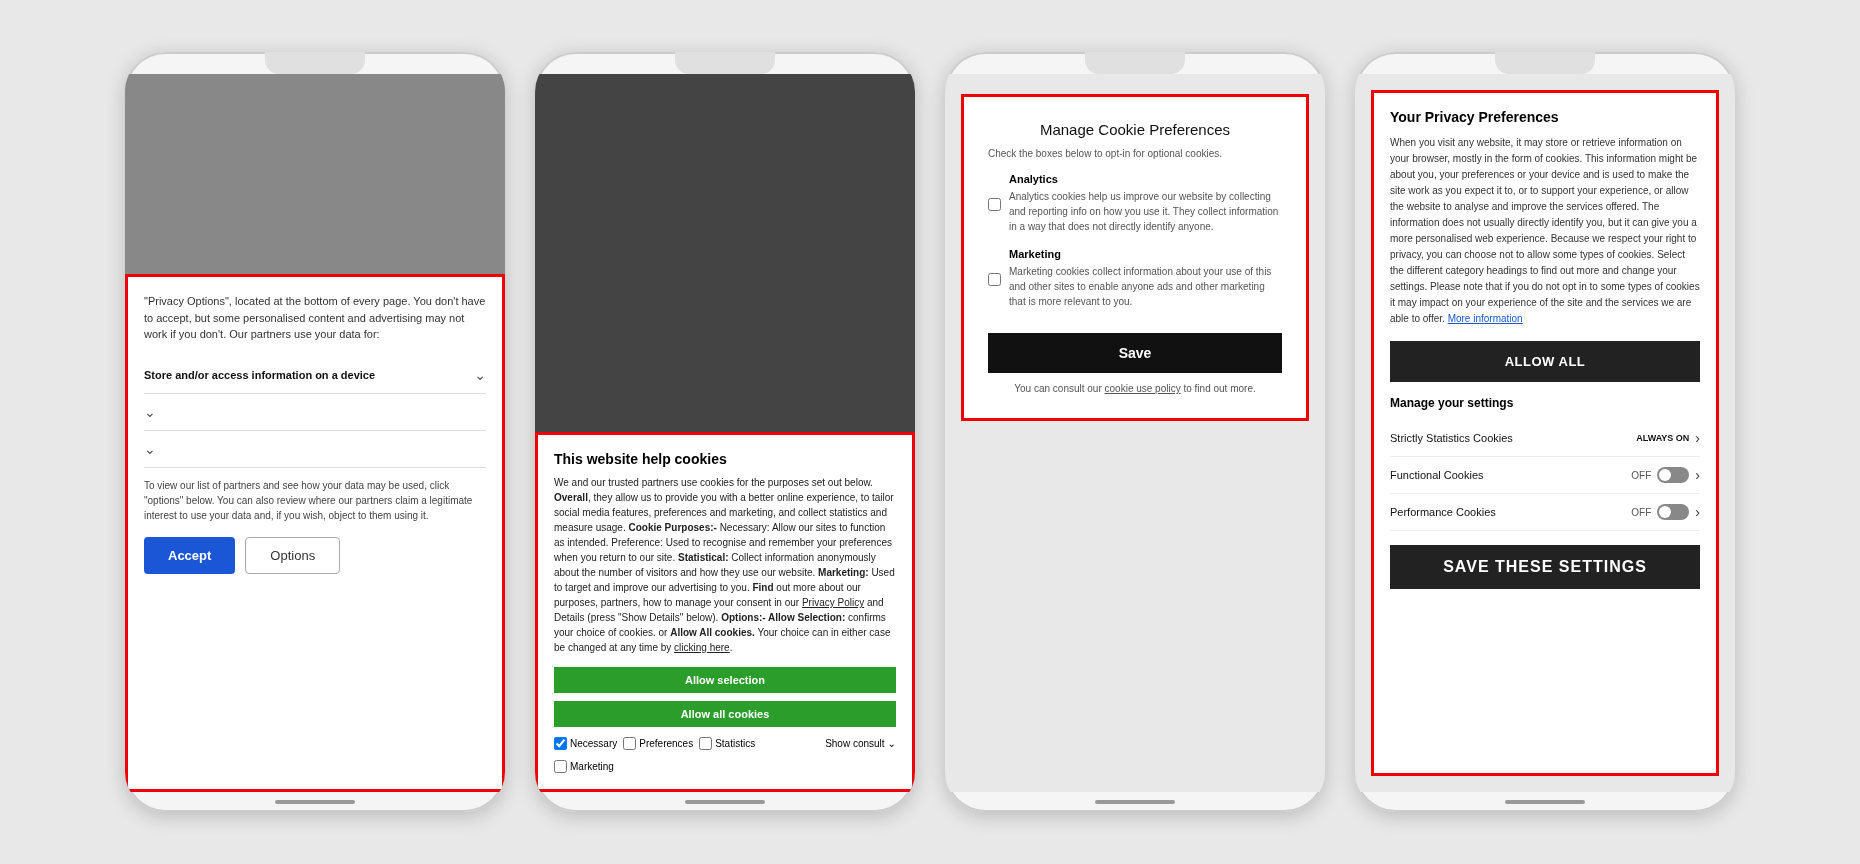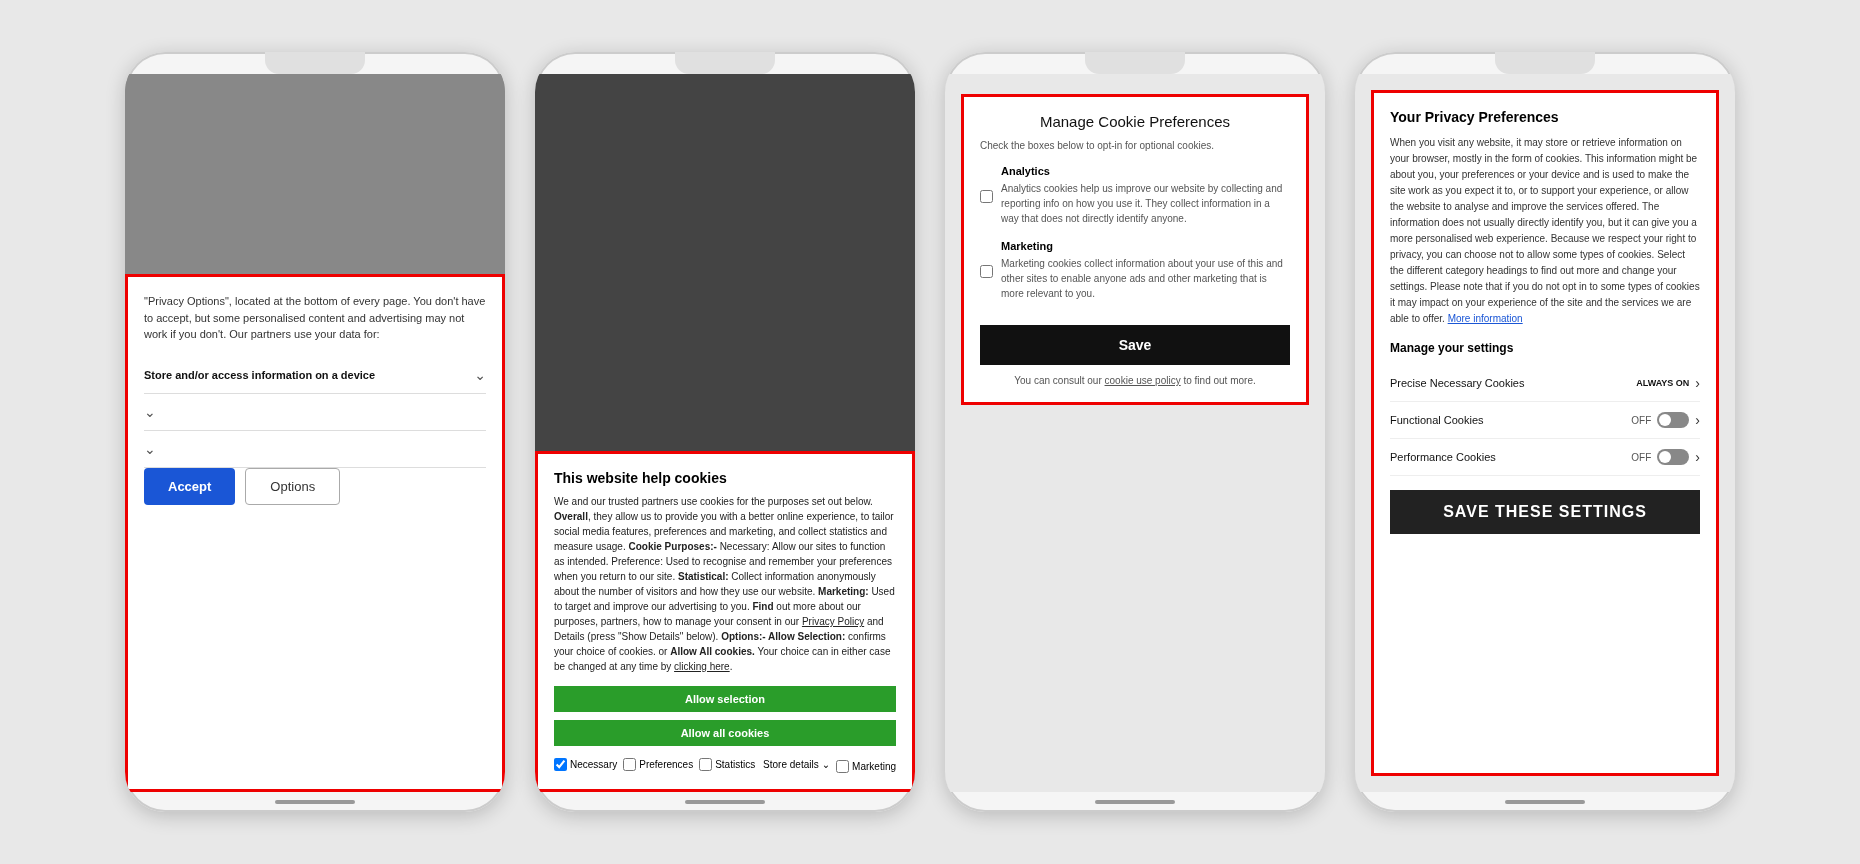--- a/index.html
+++ b/index.html
@@ -218,21 +218,21 @@
     .phone3-screen {
       background: #e8e8e8;
       display: flex;
       flex-direction: column;
       padding: 20px 16px;
     }
 
     .manage-cookie-box {
       background: white;
       border: 3px solid #e00;
-      padding: 16px;
+      padding: 24px;
     }
 
     .manage-title {
       font-size: 15px;
       font-weight: normal;
       text-align: center;
       margin-bottom: 10px;
       color: #111;
     }
 
@@ -432,20 +432,21 @@
           <span class="label">Store and/or access information on a device</span>
           <span class="accordion-chevron">⌄</span>
         </div>
         <div class="accordion-item">
           <span class="accordion-chevron">⌄</span>
         </div>
         <div class="accordion-item">
           <span class="accordion-chevron">⌄</span>
         </div>
 
+        <p class="phone1-footer-text">To view our list of partners and see how your data may be used, click "options" below. You can also review where our partners claim a legitimate interest to use your data and, if you wish, object to them using it.</p>
 
         <div class="phone1-buttons">
           <button class="btn-accept">Accept</button>
           <button class="btn-options">Options</button>
         </div>
       </div>
     </div>
     <div class="phone-bottom">
       <div class="phone-home-bar"></div>
     </div>
@@ -470,21 +471,21 @@
           </label>
           <label>
             <input type="checkbox" style="">
             <span>Preferences</span>
           </label>
           <label>
             <input type="checkbox" style="">
             <span>Statistics</span>
           </label>
           <div class="show-details">
-            <span>Store details</span>
+            <span>Show consult</span>
             <span>⌄</span>
           </div>
           <label style="margin-top:4px">
             <input type="checkbox" style="">
             <span>Marketing</span>
           </label>
         </div>
       </div>
     </div>
     <div class="phone-bottom">
@@ -533,25 +534,26 @@
   <div class="phone">
     <div class="phone-notch"></div>
     <div class="phone-screen phone4-screen">
       <div class="privacy-box">
         <h2 class="privacy-title">Your Privacy Preferences</h2>
         <p class="privacy-body">
           <span>When you visit any website, it may store or retrieve information on your browser, mostly in the form of cookies. This information might be about you, your preferences or your device and is used to make the site work as you expect it to, or to support your experience, or allow the website to analyse and improve the services offered. The information does not usually directly identify you, but it can give you a more personalised web experience. Because we respect your right to privacy, you can choose not to allow some types of cookies. Select the different category headings to find out more and change your settings. Please note that if you do not opt in to some types of cookies it may impact on your experience of the site and the services we are able to offer.</span>
           <a href="#">More information</a>
         </p>
 
+        <button class="btn-allow-all-dark">ALLOW ALL</button>
 
         <h3 class="manage-settings-title">Manage your settings</h3>
 
         <div class="settings-row">
-          <span class="settings-row-label">Precise Necessary Cookies</span>
+          <span class="settings-row-label">Strictly Statistics Cookies</span>
           <div class="settings-row-right">
             <span class="always-on-badge">ALWAYS ON</span>
             <span class="settings-row-chevron">›</span>
           </div>
         </div>
 
         <div class="settings-row">
           <span class="settings-row-label">Functional Cookies</span>
           <div class="settings-row-right">
             <span>OFF</span>

